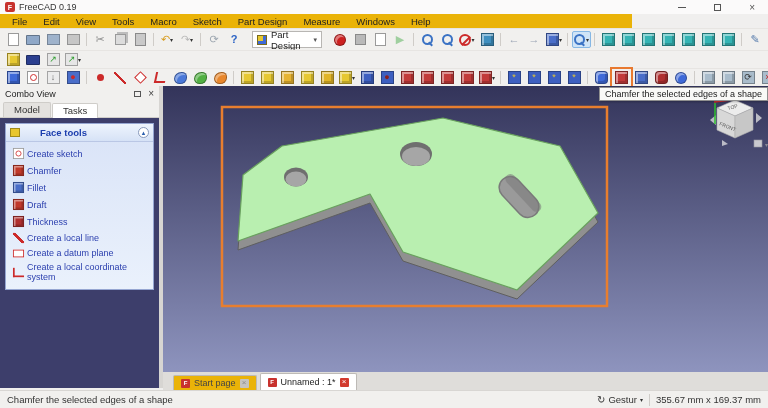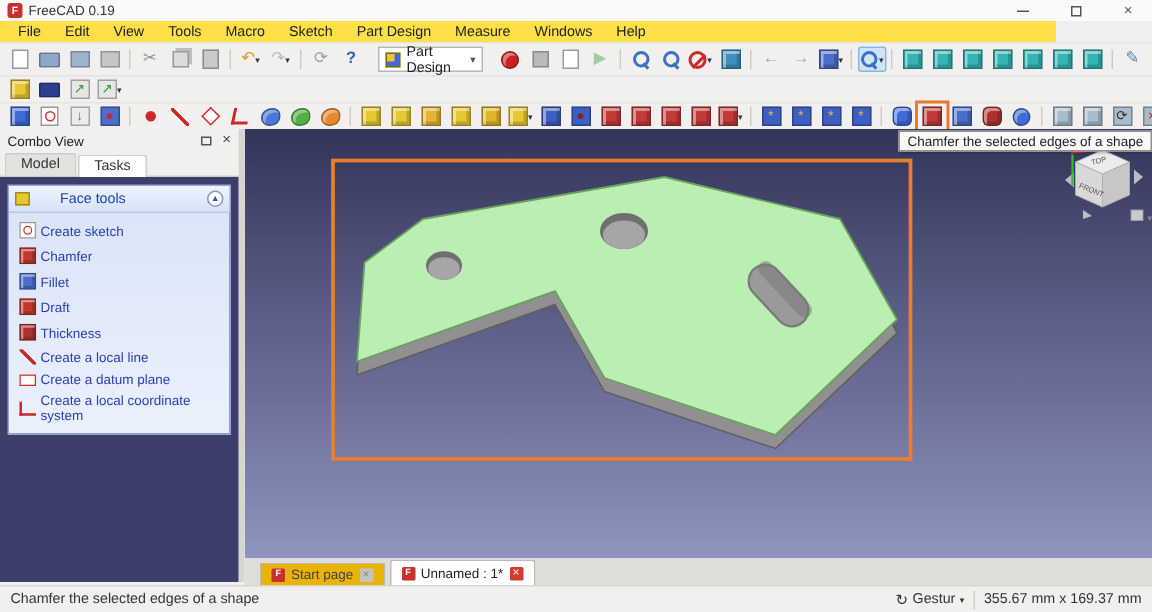--- a/index.html
+++ b/index.html
@@ -14,22 +14,22 @@
     background:#fbfafa; display:flex; align-items:center; padding:0 5px; }
   .app-logo { width:10px; height:10px; background:#c8322e; border-radius:2px;
     color:#fff; font-size:7px; font-weight:bold; display:flex; align-items:center;
     justify-content:center; margin-right:4px; }
   .title-text { font-size:9px; color:#333; }
   .win-controls { margin-left:auto; display:flex; align-items:center; gap:28px; padding-right:8px; }
   .wc-min { width:8px; height:1px; background:#555; }
   .wc-max { width:7px; height:7px; border:1px solid #555; }
   .wc-close { font-size:10px; color:#555; line-height:7px; }
   
-  .menubar { position:absolute; left:0; top:14px; width:704px; height:14px;
-    background:#fde047; display:flex; align-items:center; padding-left:4px; }
+  .menubar { position:absolute; left:0; top:14px; width:632px; height:14px;
+    background:#eab308; display:flex; align-items:center; padding-left:4px; }
   .menu-item { padding:0 8px; font-size:9.5px; color:#222; }
   
   .tb { position:absolute; left:0; width:768px; background:#f1f0ee;
     border-top:1px solid #e7e5e2; display:flex; align-items:center; padding:0 3px; }
   #tb1 { top:28px; height:22px; }
   #tb2 { top:50px; height:18px; }
   #tb3 { top:68px; height:18px; }
   .iconrow { display:flex; align-items:center; }
   .tbi { width:19px; height:17px; display:flex; align-items:center; justify-content:center;
     position:relative; margin:0 0.5px; }
@@ -95,21 +95,21 @@
   .cv-tabs { height:17px; display:flex; align-items:flex-end; padding-left:3px;
     border-bottom:1px solid #cfcdc9; }
   .cv-tab { padding:1px 10px 2px; font-size:9.5px; border:1px solid #cfcdc9; border-bottom:none;
     background:#e4e2df; color:#333; border-radius:2px 2px 0 0; margin-right:1px; }
   .cv-tab.active { background:#fff; font-weight:normal; position:relative; top:1px; }
   .cv-body { position:absolute; left:0; top:32px; right:0; bottom:0; background:#3d3e6b; padding:5px 5px; }
   .ft-box { background:linear-gradient(#d9e3f7,#eaf1fc); border:1px solid #96a6d2; }
   .ft-head { display:flex; align-items:center; height:18px; padding:0 4px;
     background:linear-gradient(#eef4fd,#d6e2f6); border-bottom:1px solid #bac7e5; }
   .ft-hicon { width:10px; height:9px; background:#e8c62e; border:1px solid #a08a1a; margin-right:4px; }
-  .ft-title { font-weight:normal; color:#1d3fae; font-size:9.5px; flex:1;padding-left:16px; }
+  .ft-title { font-weight:bold; color:#1d3fae; font-size:9.5px; flex:1;padding-left:16px; }
   .ft-collapse { width:11px; height:11px; border-radius:50%; border:1px solid #8899bb; color:#2a5fae;
     font-size:6px; display:flex; align-items:center; justify-content:center; background:#fff; }
   .ft-items { padding:3px 0 5px; }
   .ft-item { display:flex; align-items:center; gap:2px; padding:2px 6px; font-size:9px; color:#2b3fae; }
   .ft-item .ik { transform:scale(.85); width:13px; min-width:13px; justify-content:center; }
   
   .viewport { position:absolute; left:163px; top:86px; width:605px; height:286px; z-index:1; }
   
   .doctabs { position:absolute; left:163px; top:372px; right:0; height:18px; background:#dfddda;
     display:flex; align-items:flex-end; padding-left:10px; gap:3px; }

